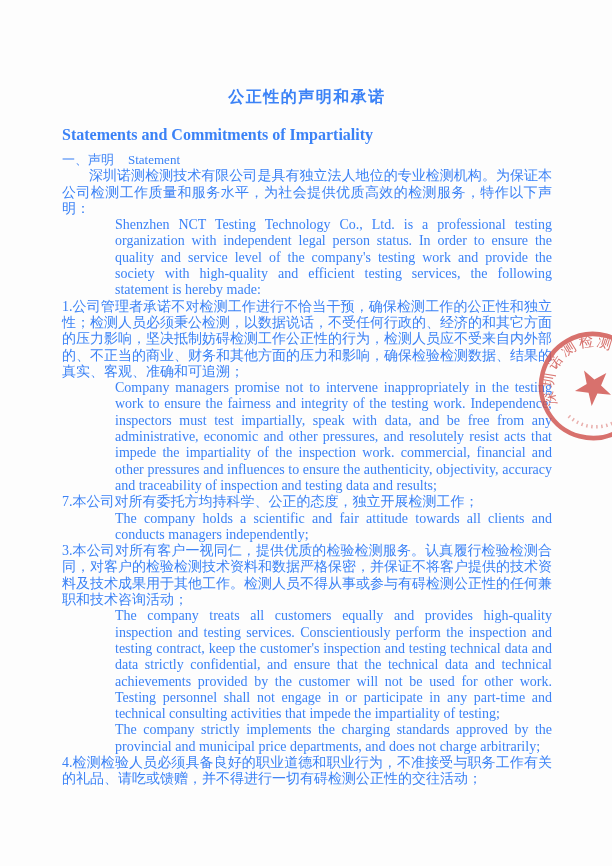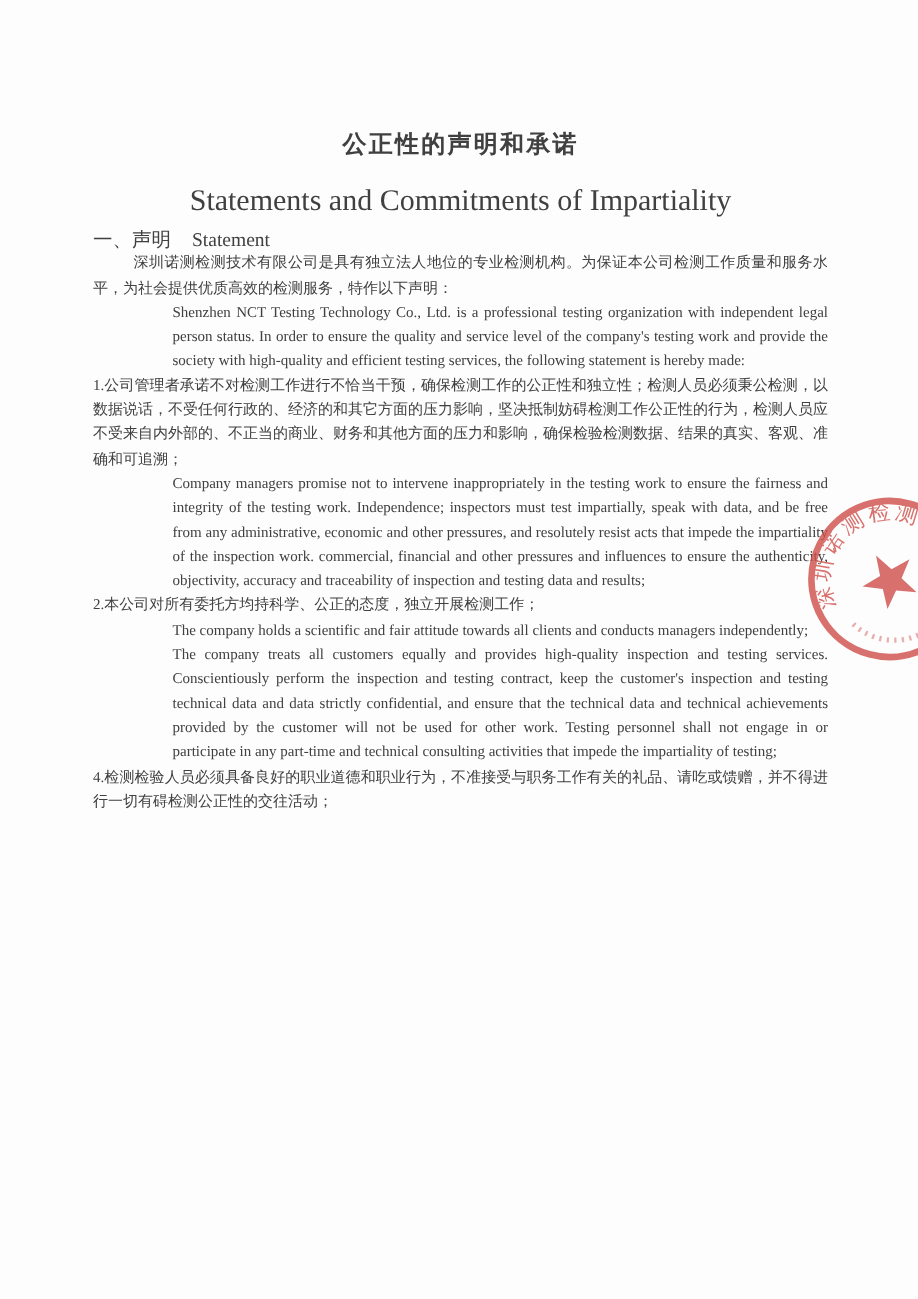--- a/index.html
+++ b/index.html
@@ -3,51 +3,50 @@
 <meta charset="utf-8">
 <style>
   html, body { margin: 0; padding: 0; background: #ffffff; }
   .page {
     position: relative;
     width: 612px;
     height: 866px;
     background: #fdfdfd;
     overflow: hidden;
     font-family: "Liberation Serif", "DejaVu Serif", serif;
-    color: #404040;
+    color: #3b82f6;
   }
   .content {
     position: absolute;
     left: 62px;
     top: 86px;
     width: 490px;
   }
   h1.title-cn {
     margin: 0 0 16px 0;
     font-size: 16px;
     line-height: 22px;
     font-weight: bold;
     text-align: center;
     letter-spacing: 1.5px;
   }
   h2.title-en {
     margin: 0 0 7px 0;
-    font-size: 20px;
+    font-size: 16px;
     line-height: 21px;
-    font-weight: normal;
-    text-align: center;
+    font-weight: bold;
   }
   .section-line {
     font-size: 13px;
     line-height: 16.3px;
   }
   .section-line .sec-en { margin-left: 14px; }
   p {
     margin: 0;
-    font-size: 10px;
+    font-size: 14px;
     line-height: 16.3px;
   }
   p.cn { text-align: justify; }
   p.cn.indent { text-indent: 27px; }
   p.en {
     margin-left: 53px;
     text-align: justify;
   }
   .seal {
     position: absolute;
@@ -71,25 +70,27 @@
     <div class="section-line">
       <span>一、声明</span><span class="sec-en">Statement</span>
     </div>
 
     <p class="cn indent">深圳诺测检测技术有限公司是具有独立法人地位的专业检测机构。为保证本公司检测工作质量和服务水平，为社会提供优质高效的检测服务，特作以下声明：</p>
     <p class="en">Shenzhen NCT Testing Technology Co., Ltd. is a professional testing organization with independent legal person status. In order to ensure the quality and service level of the company's testing work and provide the society with high-quality and efficient testing services, the following statement is hereby made:</p>
 
     <p class="cn">1.公司管理者承诺不对检测工作进行不恰当干预，确保检测工作的公正性和独立性；检测人员必须秉公检测，以数据说话，不受任何行政的、经济的和其它方面的压力影响，坚决抵制妨碍检测工作公正性的行为，检测人员应不受来自内外部的、不正当的商业、财务和其他方面的压力和影响，确保检验检测数据、结果的真实、客观、准确和可追溯；</p>
     <p class="en">Company managers promise not to intervene inappropriately in the testing work to ensure the fairness and integrity of the testing work. Independence; inspectors must test impartially, speak with data, and be free from any administrative, economic and other pressures, and resolutely resist acts that impede the impartiality of the inspection work. commercial, financial and other pressures and influences to ensure the authenticity, objectivity, accuracy and traceability of inspection and testing data and results;</p>
 
-    <p class="cn">2.本公司对所有委托方均持科学、公正的态度，独立开展检测工作；</p>
+    <p class="cn">7.本公司对所有委托方均持科学、公正的态度，独立开展检测工作；</p>
     <p class="en">The company holds a scientific and fair attitude towards all clients and conducts managers independently;</p>
 
+    <p class="cn">3.本公司对所有客户一视同仁，提供优质的检验检测服务。认真履行检验检测合同，对客户的检验检测技术资料和数据严格保密，并保证不将客户提供的技术资料及技术成果用于其他工作。检测人员不得从事或参与有碍检测公正性的任何兼职和技术咨询活动；</p>
     <p class="en">The company treats all customers equally and provides high-quality inspection and testing services. Conscientiously perform the inspection and testing contract, keep the customer's inspection and testing technical data and data strictly confidential, and ensure that the technical data and technical achievements provided by the customer will not be used for other work. Testing personnel shall not engage in or participate in any part-time and technical consulting activities that impede the impartiality of testing;</p>
 
+    <p class="en">The company strictly implements the charging standards approved by the provincial and municipal price departments, and does not charge arbitrarily;</p>
 
     <p class="cn">4.检测检验人员必须具备良好的职业道德和职业行为，不准接受与职务工作有关的礼品、请吃或馈赠，并不得进行一切有碍检测公正性的交往活动；</p>
 
   </div>
 
   <svg class="seal" viewBox="0 0 120 120" aria-hidden="true">
     <g transform="rotate(-30 60 60)" fill="none">
       <circle cx="60" cy="60" r="52" stroke="#cf4f4a" stroke-width="4.5"></circle>
       <polygon fill="#cf4f4a" points="60,42 64.4,55.1 78.1,55.3 67.2,63.6 71.2,76.7 60,68.8 48.8,76.7 52.8,63.6 41.9,55.3 55.6,55.1"></polygon>
       <path id="sealArc" d="M 20 60 A 40 40 0 1 1 100 60" fill="none"></path>

